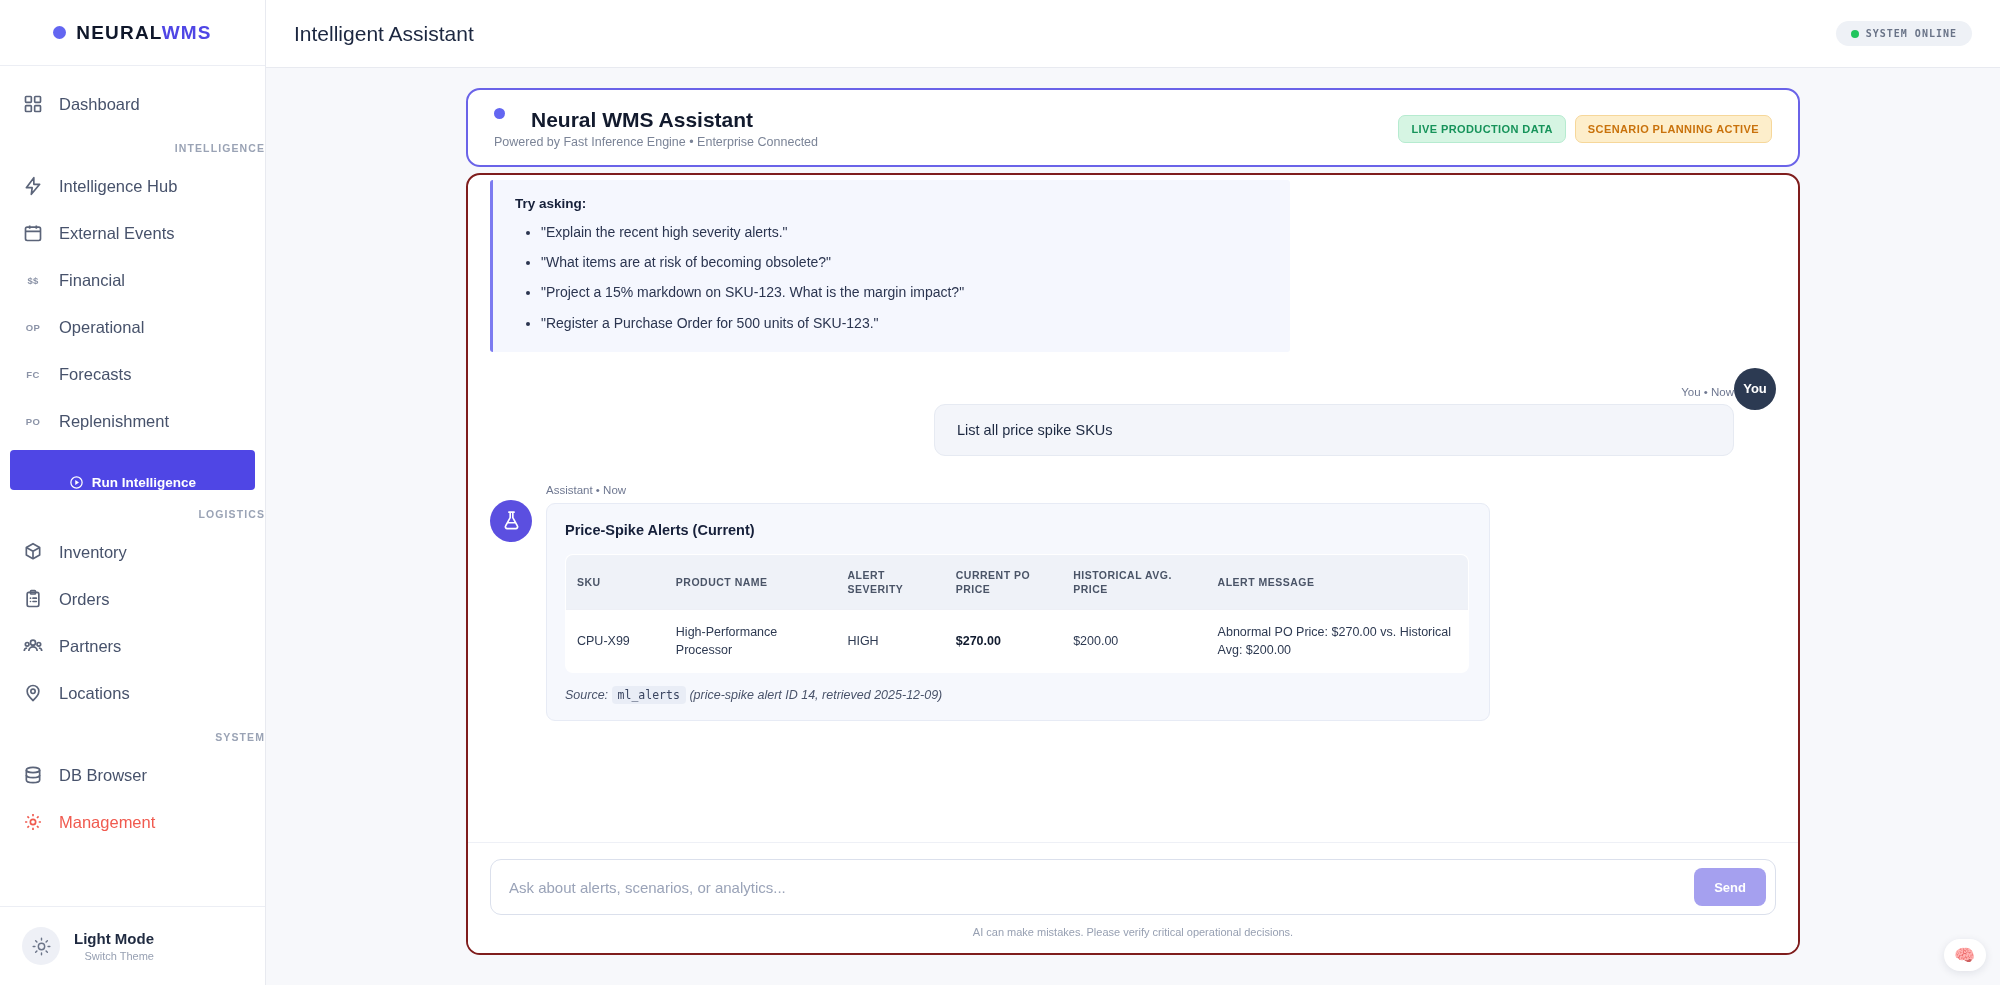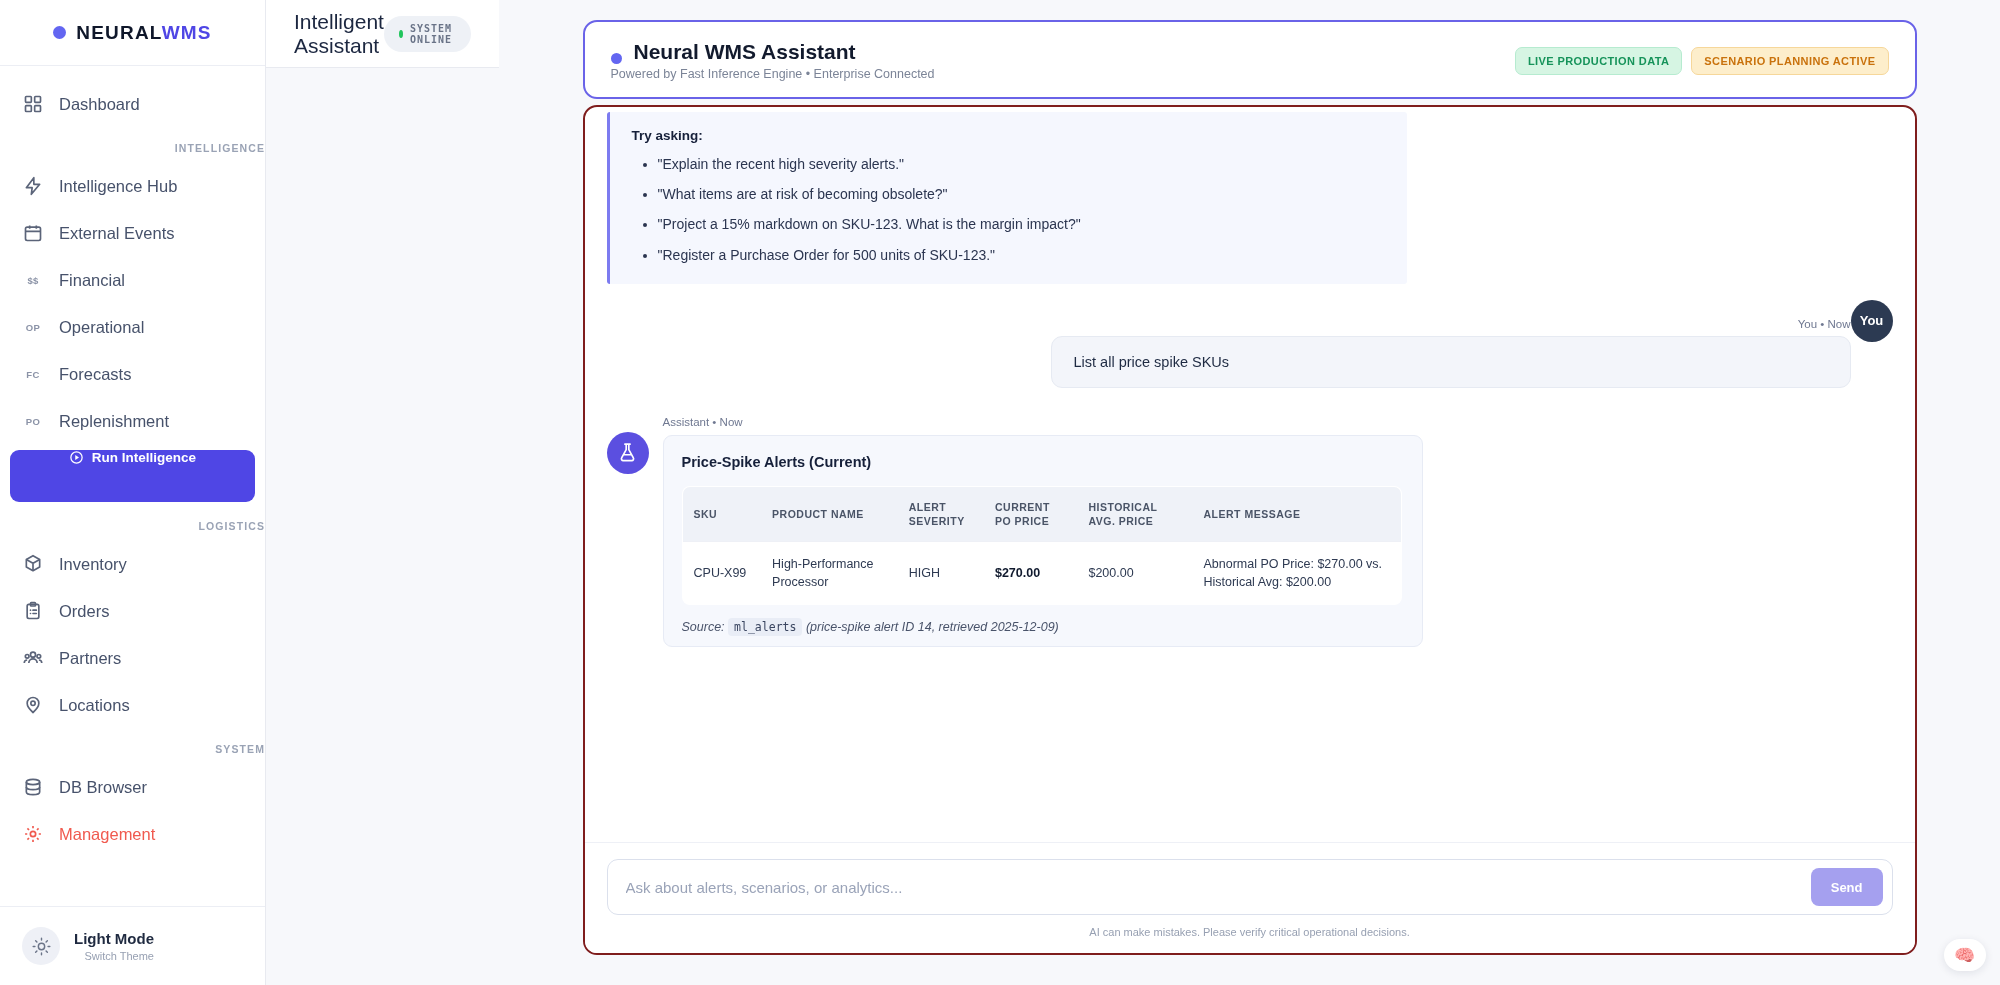--- a/index.html
+++ b/index.html
@@ -55,23 +55,23 @@
   .nav-item .ico svg { width: 20px; height: 20px; }
   .nav-item.mini .ico {
     font-size: 9.5px; font-weight: 700; letter-spacing: .3px; color: #8b93a7;
   }
   .nav-item.danger { color: #f05a4f; }
   .nav-item.danger .ico { color: #f05a4f; }
 
   .run-btn {
     margin: 6px 10px 4px 10px;
     background: #4f46e5; color: #fff;
-    border: none; border-radius: 9px;
-    height: 52px; width: calc(100% - 20px);
-    display: flex; align-items: flex-start; justify-content: center; gap: 8px;
+    border: none; border-radius: 4px;
+    height: 40px; width: calc(100% - 20px);
+    display: flex; align-items: flex-end; justify-content: center; gap: 8px;
     font-size: 13.5px; font-weight: 700; cursor: pointer;
     font-family: inherit;
   }
   .run-btn svg { width: 15px; height: 15px; }
 
   .sidebar-foot {
     border-top: 1px solid #eceef4;
     padding: 20px 22px; display: flex; align-items: center; gap: 14px;
     flex: 0 0 auto; cursor: pointer; text-align: right;
   }
@@ -79,21 +79,21 @@
     width: 38px; height: 38px; border-radius: 50%;
     background: #eef0f6; display: flex; align-items: center; justify-content: center;
     flex: 0 0 38px; color: #6b7governing;
     color: #6b7488;
   }
   .theme-bubble svg { width: 19px; height: 19px; }
   .theme-title { font-size: 15px; font-weight: 700; color: #1f2a40; line-height: 1.2; }
   .theme-sub { font-size: 11px; color: #97a0b2; margin-top: 2px; }
 
   
-  .main { flex: 1 1 auto; display: flex; min-width: 0; position: relative; }
+  .main { flex: 1 1 auto; display: flex; flex-direction: column; min-width: 0; position: relative; }
   .topbar {
     height: 68px; flex: 0 0 68px;
     background: #ffffff; border-bottom: 1px solid #e8eaf0;
     display: flex; align-items: center; justify-content: space-between;
     padding: 0 28px;
   }
   .page-title { font-size: 21px; color: #1c2740; font-weight: 400; }
   .sys-pill {
     display: inline-flex; align-items: center; gap: 7px;
     background: #eef1f6; border-radius: 999px;
@@ -111,21 +111,21 @@
 
   .assistant-card {
     width: 1334px;
     border: 2px solid #6a63e8; border-radius: 14px;
     background: #ffffff;
     padding: 18px 26px 16px 26px;
     display: flex; align-items: center; justify-content: space-between;
     flex: 0 0 auto;
   }
   .ac-left { display: flex; flex-direction: column; gap: 3px; }
-  .ac-title { display: flex; align-items: flex-end; gap: 12px; font-size: 21px; font-weight: 700; color: #121a2d; }
+  .ac-title { display: flex; align-items: flex-start; gap: 26px; font-size: 21px; font-weight: 700; color: #121a2d; }
   .ac-title .dot { width: 11px; height: 11px; border-radius: 50%; background: #6366f1; }
   .ac-sub { font-size: 12.5px; color: #7b8497; padding-left: 0; }
   .ac-badges { display: flex; gap: 9px; }
   .badge {
     padding: 7px 12px; border-radius: 7px;
     font-size: 11px; font-weight: 700; letter-spacing: .4px;
   }
   .badge.green { background: #d6f5e3; color: #16935a; border: 1px solid #b6ebd0; }
   .badge.amber { background: #fdeecb; color: #c9720c; border: 1px solid #f6d79a; }
 
@@ -181,22 +181,22 @@
   .avatar-bot {
     width: 42px; height: 42px; border-radius: 50%;
     background: #5b4fe0; color: #fff; flex: 0 0 42px;
     display: flex; align-items: center; justify-content: center;
     margin-top: 16px;
   }
   .avatar-bot svg { width: 21px; height: 21px; }
   .assistant-body { flex: 1 1 auto; min-width: 0; }
   .panel {
     background: #f6f8fd; border: 1px solid #e7ebf5; border-radius: 9px;
-    padding: 18px 20px 12px 18px; margin-top: 7px;
-    width: 760px;
+    padding: 18px 20px 18px 18px; margin-top: 7px;
+    width: 944px;
   }
   .panel-title { font-size: 14.5px; font-weight: 700; color: #16203a; margin-bottom: 16px; }
   table.res { border-collapse: collapse; width: 100%; background: #fff; border-radius: 8px; overflow: hidden; border: 1px solid #e8ebf3; }
   table.res th {
     background: #eff2f8; text-align: left;
     font-size: 10.5px; font-weight: 700; letter-spacing: .5px;
     color: #4a5467; padding: 13px 11px; vertical-align: middle;
     text-transform: uppercase; line-height: 1.35;
   }
   table.res td {

